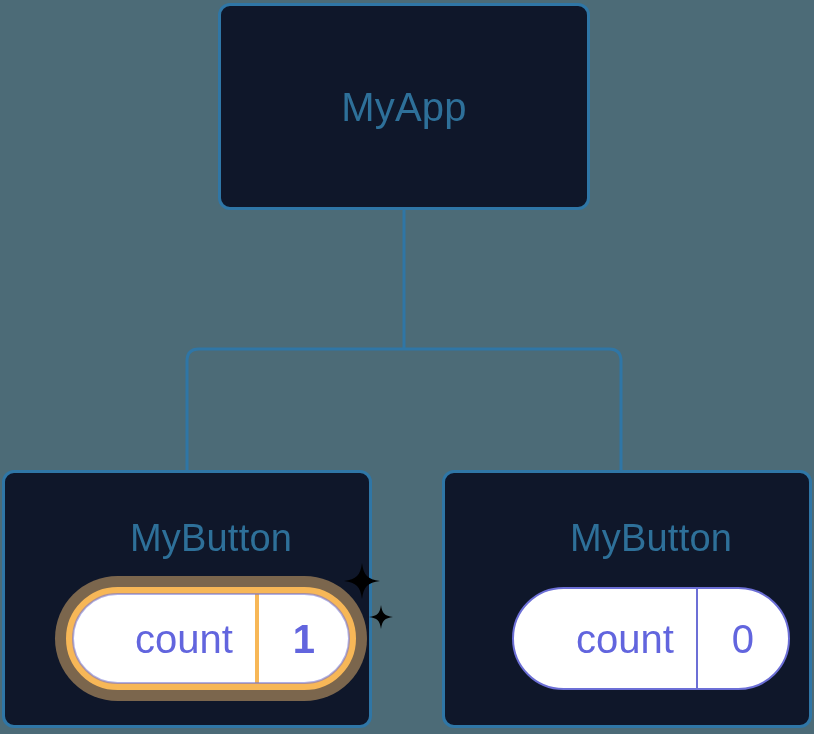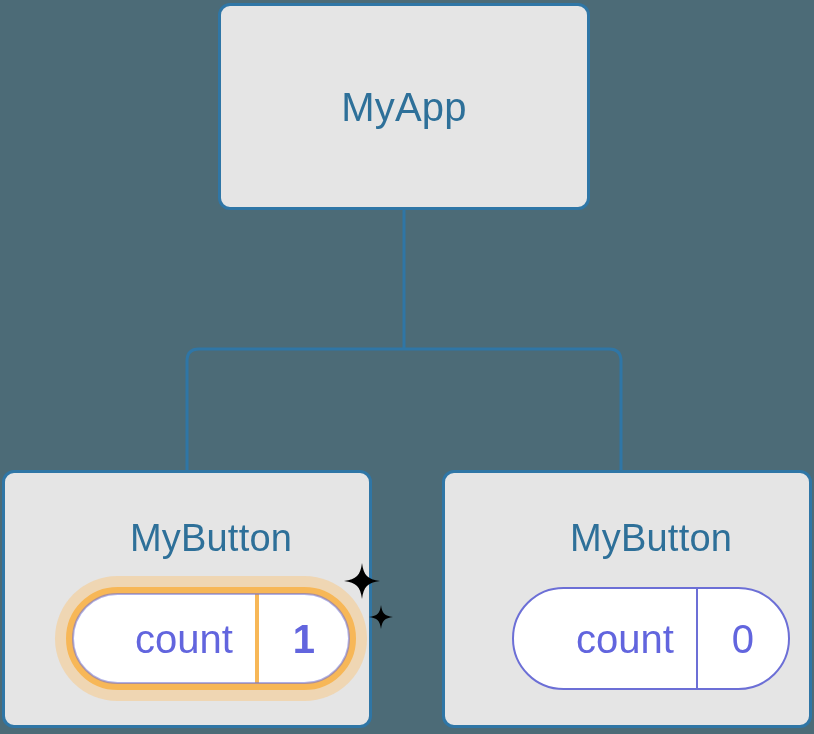--- a/index.html
+++ b/index.html
@@ -29,21 +29,21 @@
     left: 0;
     top: 0;
     width: 814px;
     height: 734px;
     pointer-events: none;
   }
 
   
   .node-card {
     position: absolute;
-    background: #e5e5e5;
+    background: #0f172a;
     border: 3px solid #2f76a6;
     border-radius: 12px;
     box-sizing: border-box;
   }
 
   #node-myapp {
     left: 218px;
     top: 3px;
     width: 372px;
     height: 207px;

